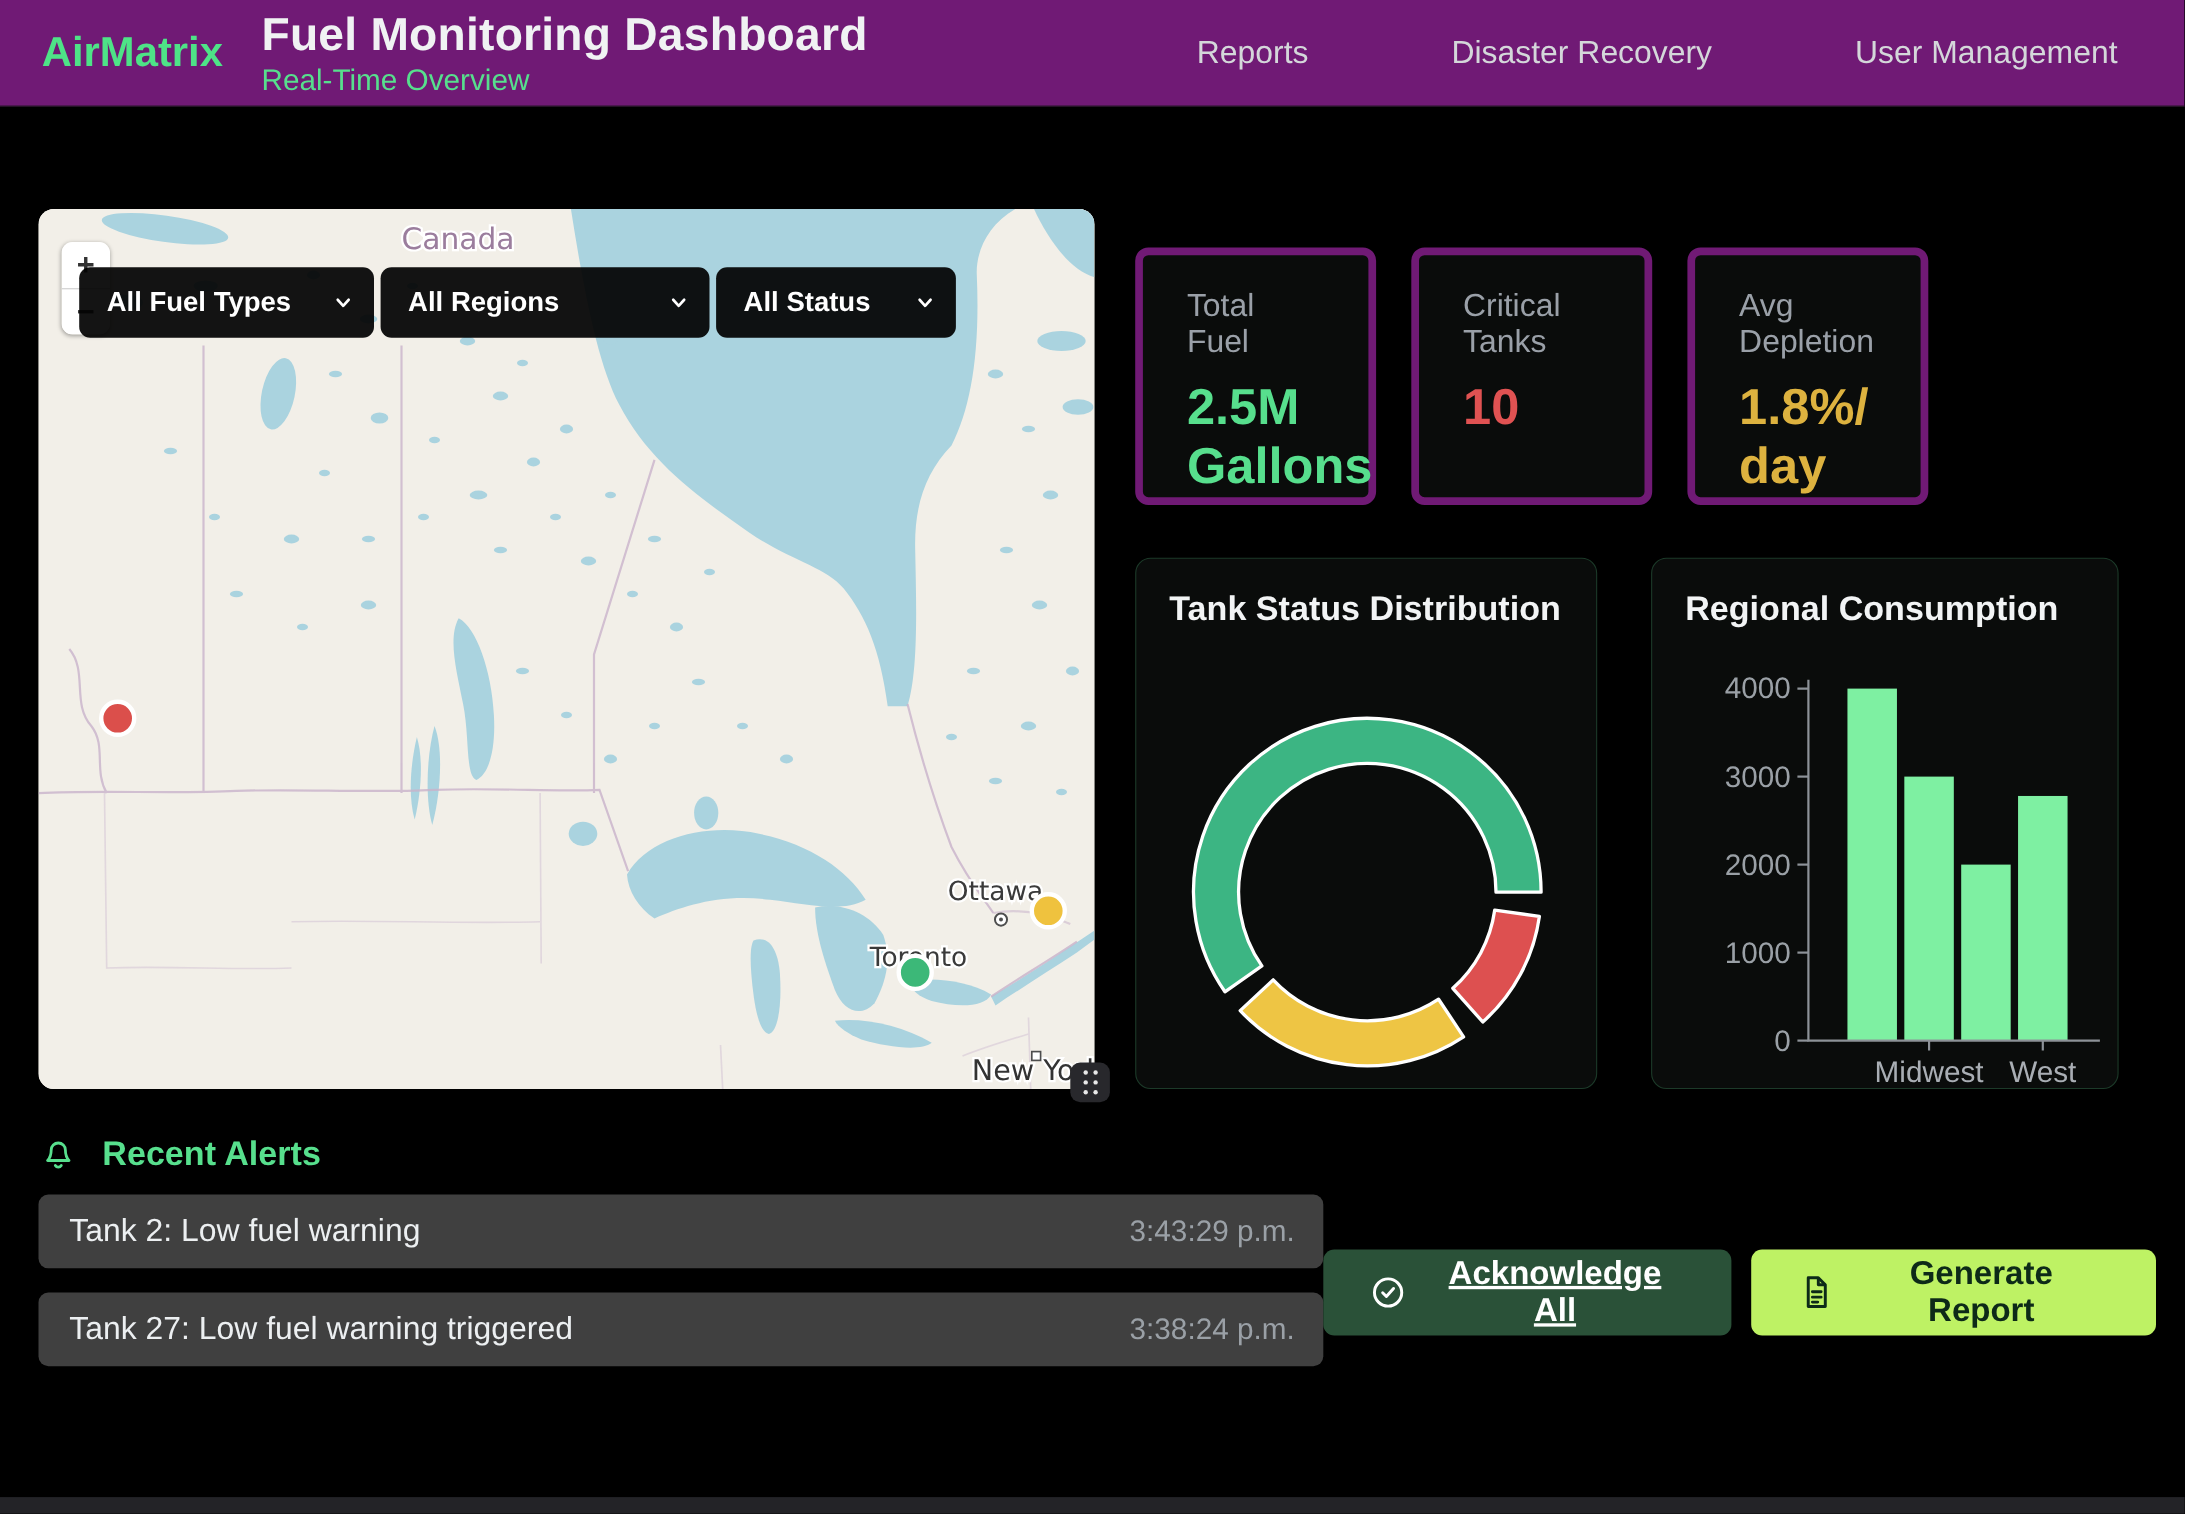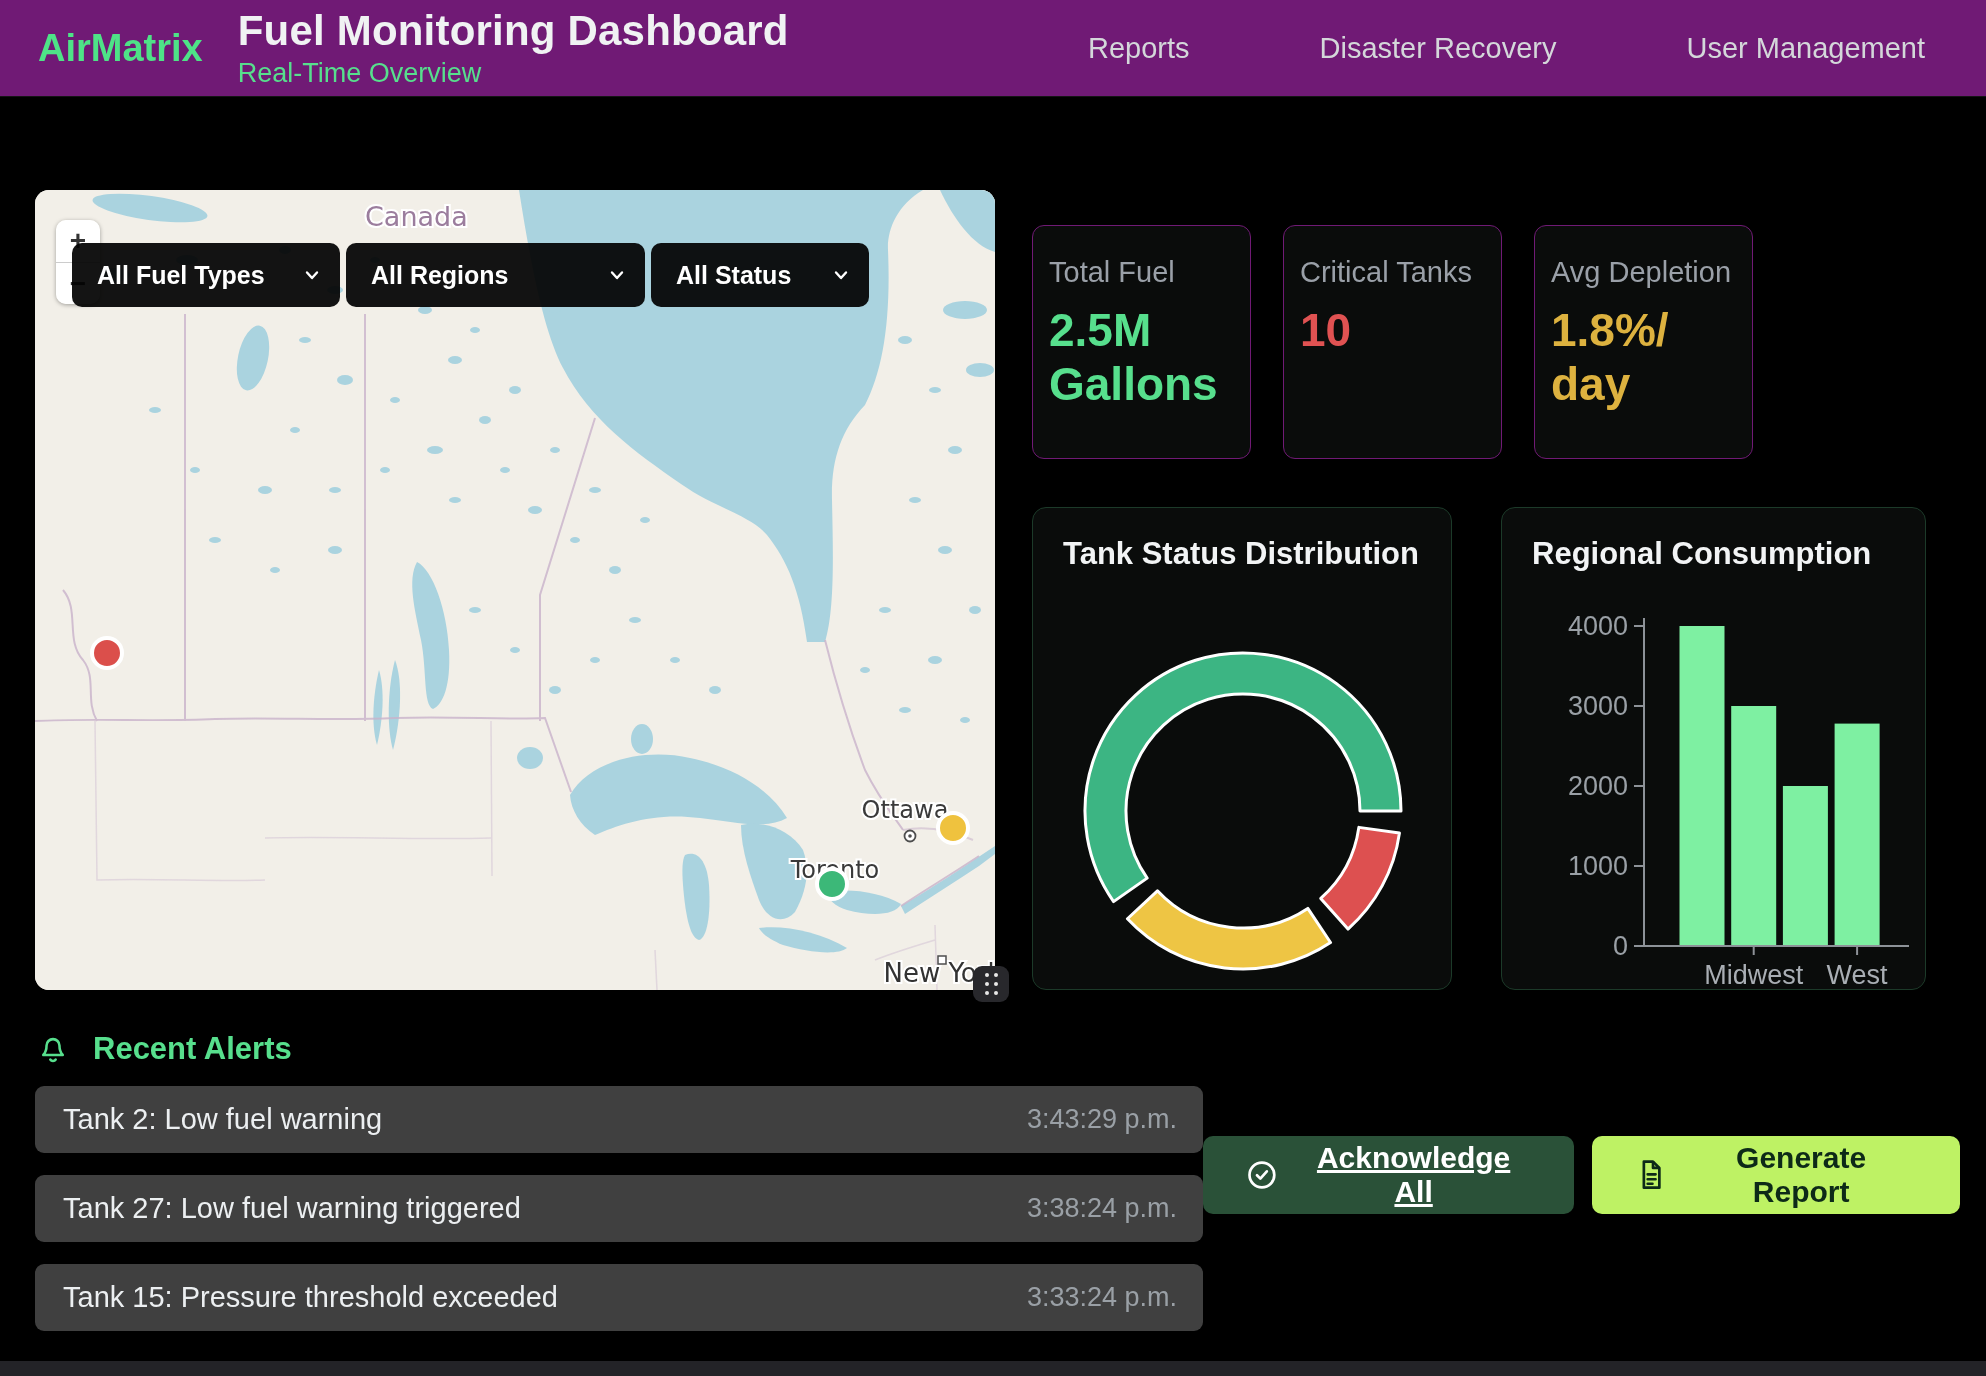--- a/index.html
+++ b/index.html
@@ -36,22 +36,22 @@
   .dd-regions { width:299px; } .dd-fuel { width:268px; } .dd-status { width:218px; }
   .drag-handle { position:absolute; right:-14px; bottom:-12px; width:36px; height:36px;
     background:#28282c; border-radius:9px; z-index:7; display:grid;
     grid-template-columns:repeat(2,4px); grid-template-rows:repeat(3,4px); gap:5px;
     align-content:center; justify-content:center; cursor:grab; }
   .drag-handle i { width:4px; height:4px; border-radius:50%; background:#e8e8e8; }
 
   
   .right-col { width:894px; margin-top:35px; }
   .stats-row { display:flex; gap:32px; }
-  .stat-card { width:219px; height:234px; background:#0a0c0b; border:1px solid #701a75;
-    border-radius:12px; padding:30px 16px; }
+  .stat-card { width:219px; height:234px; background:#0a0c0b; border:7px solid #701a75;
+    border-radius:12px; padding:30px 40px; }
   .stat-label { font-size:29px; color:#9aa0a8; }
   .stat-value { font-size:46px; font-weight:bold; line-height:1.18; margin-top:14px; max-width:170px; }
   .charts-row { display:flex; gap:49px; margin-top:48px; }
   .chart-card { height:483px; background:#0a0c0b; border:1px solid #1c3a29;
     border-radius:14px; position:relative; overflow:hidden; }
   .donut-card { width:420px; } .bar-card { width:425px; }
   .chart-title { position:absolute; left:30px; top:28px; font-size:31px; font-weight:bold;
     color:#f2f4f5; z-index:2; }
   .chart-card svg { position:absolute; inset:0; }
   svg text { font-family:"Liberation Sans", sans-serif; }
@@ -324,24 +324,20 @@
       <span>Recent Alerts</span>
     </div>
     <div class="alert-row">
       <span class="alert-text">Tank 2: Low fuel warning</span>
       <span class="alert-time">3:43:29 p.m.</span>
     </div>
     <div class="alert-row">
       <span class="alert-text">Tank 27: Low fuel warning triggered</span>
       <span class="alert-time">3:38:24 p.m.</span>
     </div>
-    <div class="alert-row">
-      <span class="alert-text">Tank 15: Pressure threshold exceeded</span>
-      <span class="alert-time">3:33:24 p.m.</span>
-    </div>
   </div>
   <div class="actions">
     <button class="btn btn-ack">
       <svg width="34" height="34" viewBox="0 0 24 24">
         <circle cx="12" cy="12" r="8.8" fill="none" stroke="#ffffff" stroke-width="1.9"></circle>
         <path d="M8.5,12.2 l2.4,2.4 l4.6,-5.2" fill="none" stroke="#ffffff" stroke-width="1.9" stroke-linecap="round" stroke-linejoin="round"></path>
       </svg>
       <span>Acknowledge All</span>
     </button>
     <button class="btn btn-gen">

